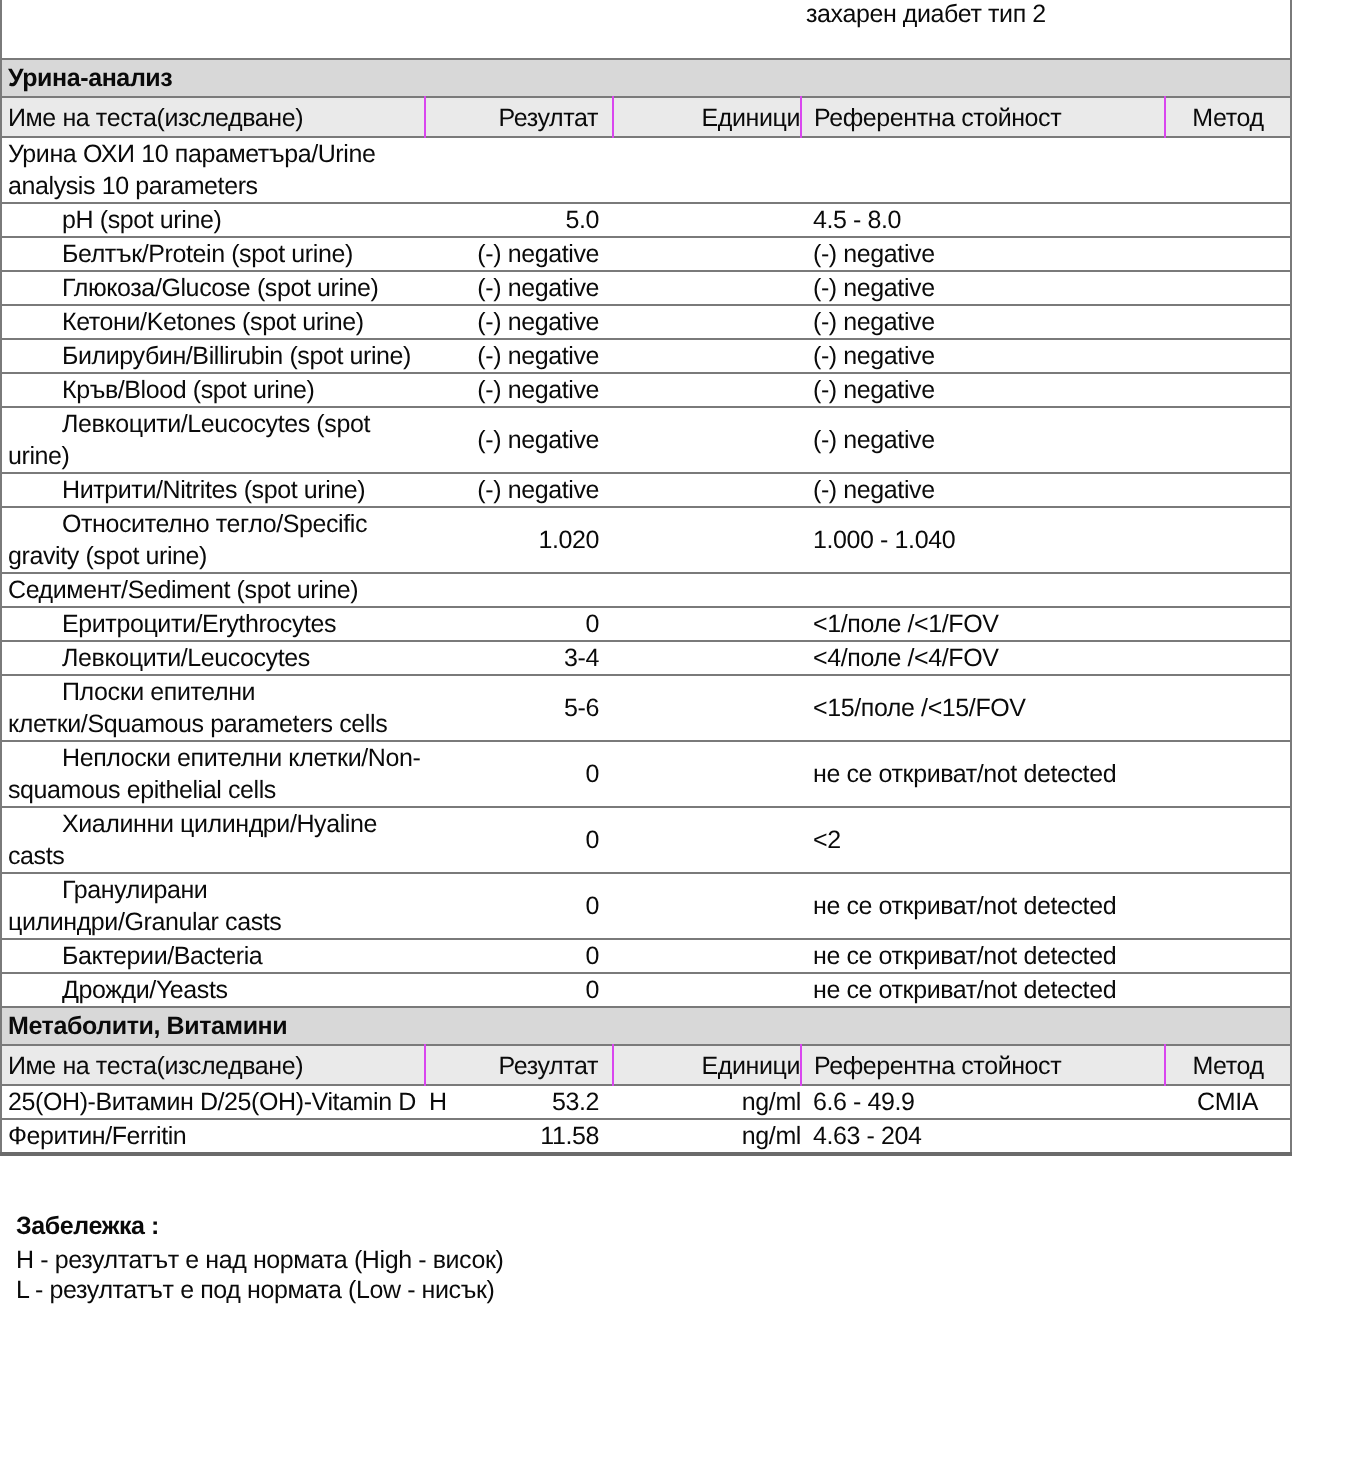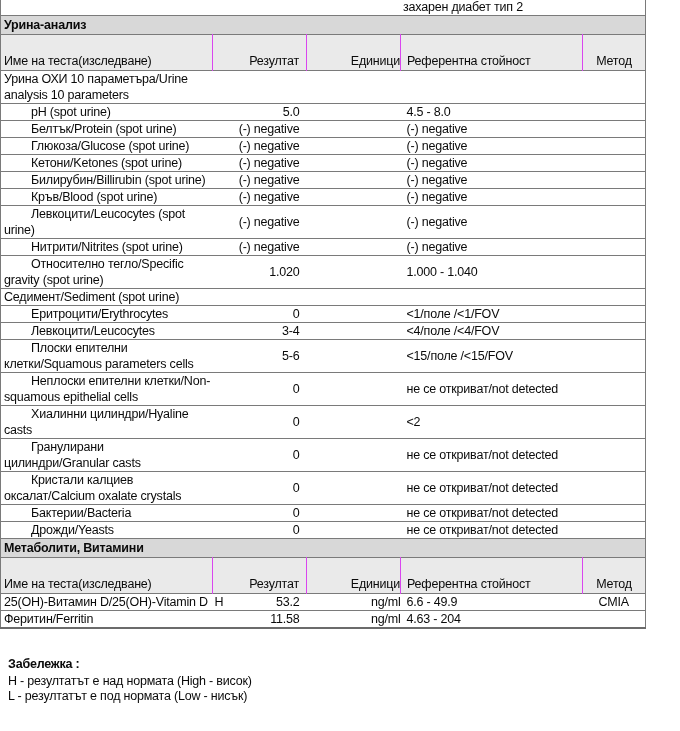--- a/index.html
+++ b/index.html
@@ -14,21 +14,21 @@
     font-family: "Liberation Sans", sans-serif;
     font-size: 12.5px;
     letter-spacing: -0.2px;
     color: #0a0a0a;
   }
   .report {
     width: 646px;
   }
   
   .top-note {
-    height: 15px;
+    height: 29px;
     line-height: 14px;
     border-left: 1px solid #7a7a7a;
     border-right: 1px solid #7a7a7a;
     position: relative;
     overflow: hidden;
   }
   .top-note span {
     position: absolute;
     left: 402px;
     top: 0;
@@ -56,21 +56,21 @@
   
   tr.section-row td {
     background: #d8d8d8;
     font-weight: bold;
     padding: 1px 0 1px 3px;
     line-height: 16px;
   }
   
   tr.head-row td {
     background: #eaeaea;
-    padding-top: 18px;
+    padding-top: 2px;
     padding-bottom: 1px;
   }
   tr.head-row td + td {
     border-left: 1px solid #d946ef;
   }
   
   .c0 { text-align: left;  padding-left: 3px; }
   .c1 { text-align: right; padding-right: 7px; }
   .c2 { text-align: right;  padding-left: 8px; }
   .c3 { text-align: left;  padding-left: 6px; }
@@ -236,27 +236,20 @@
             <td class="c4"></td>
           </tr>
           <tr>
             <td class="name indent">Гранулирани цилиндри/Granular casts</td>
             <td class="c1"><span>0</span></td>
             <td class="c2"></td>
             <td class="c3">не се откриват/not detected</td>
             <td class="c4"></td>
           </tr>
           <tr>
-            <td class="name indent">Кристали калциев оксалат/Calcium oxalate crystals</td>
-            <td class="c1"><span>0</span></td>
-            <td class="c2"></td>
-            <td class="c3">не се откриват/not detected</td>
-            <td class="c4"></td>
-          </tr>
-          <tr>
             <td class="name indent">Бактерии/Bacteria</td>
             <td class="c1"><span>0</span></td>
             <td class="c2"></td>
             <td class="c3">не се откриват/not detected</td>
             <td class="c4"></td>
           </tr>
           <tr>
             <td class="name indent">Дрожди/Yeasts</td>
             <td class="c1"><span>0</span></td>
             <td class="c2"></td>

